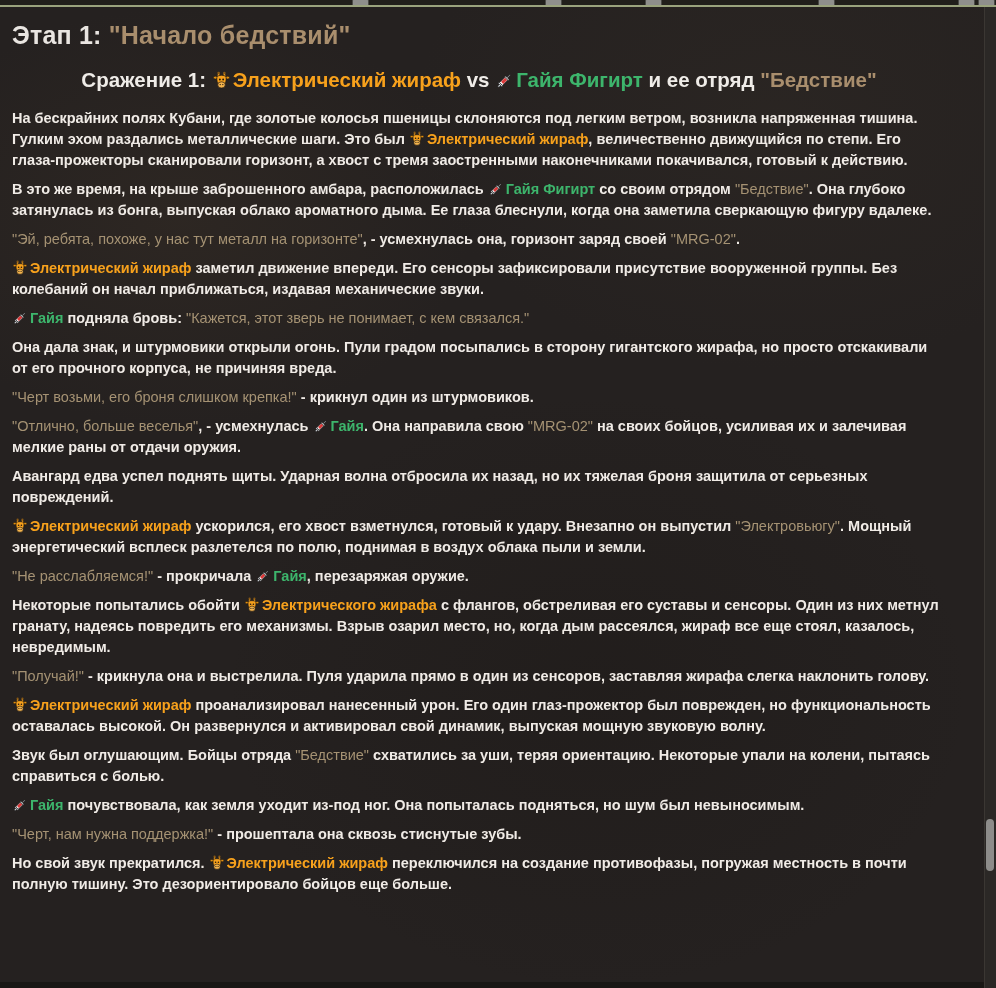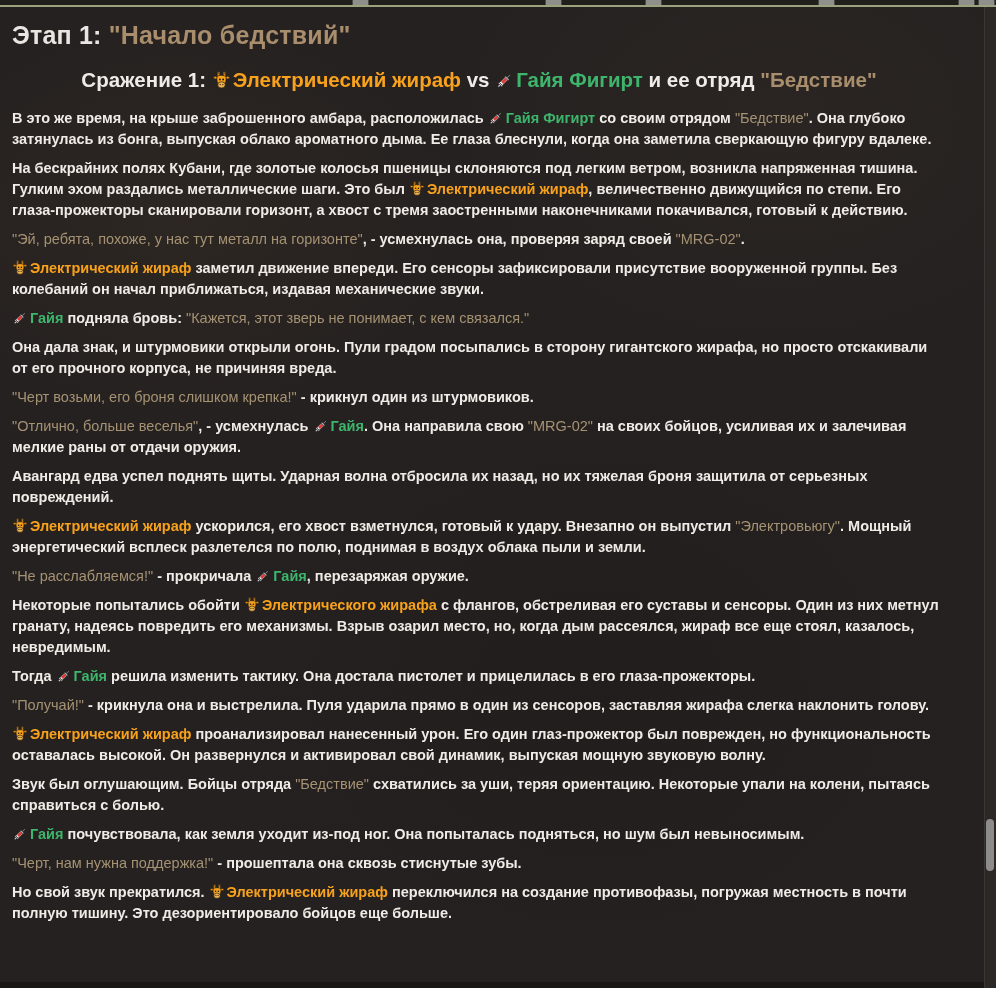--- a/index.html
+++ b/index.html
@@ -100,45 +100,45 @@
             <rect x="7.3" y="0.6" width="1.4" height="2.2" fill="#c9cdd2" stroke="#222" stroke-width="0.4"></rect>
             <rect x="5.9" y="2.7" width="4.2" height="1.1" fill="#eceff3" stroke="#222" stroke-width="0.5"></rect>
             <rect x="6.3" y="3.8" width="3.4" height="6.4" fill="#f5f7f9" stroke="#222" stroke-width="0.6"></rect>
             <rect x="6.7" y="5.2" width="2.6" height="4.7" fill="#dd3a3a"></rect>
             <rect x="5.9" y="10.2" width="4.2" height="1.1" fill="#eceff3" stroke="#222" stroke-width="0.5"></rect>
             <rect x="7.78" y="11.3" width="0.45" height="3.4" fill="#aeb4ba"></rect>
           </g>
         </svg></span><span class="green">Гайя Фигирт</span> <span>и ее отряд</span> <span class="tan">"Бедствие"</span></h2>
 
   <div class="story">
+      <p class="para"><span class="t-plain">На бескрайних полях Кубани, где золотые колосья пшеницы склоняются под легким ветром, возникла напряженная тишина. Гулким эхом раздались металлические шаги. Это был </span><span class="inline-icon"><svg viewBox="0 0 16 16" width="100%" height="100%">
+            <line x1="5.7" y1="2" x2="5.3" y2="4.6" stroke="#f7a11c" stroke-width="1.3"></line>
+            <line x1="10.3" y1="2" x2="10.7" y2="4.6" stroke="#f7a11c" stroke-width="1.3"></line>
+            <circle cx="5.6" cy="1.7" r="1.1" fill="#8a5a14"></circle>
+            <circle cx="10.4" cy="1.7" r="1.1" fill="#8a5a14"></circle>
+            <ellipse cx="2.9" cy="5.6" rx="1.7" ry="1.2" fill="#e08f10" stroke="#1d1712" stroke-width="0.5"></ellipse>
+            <ellipse cx="13.1" cy="5.6" rx="1.7" ry="1.2" fill="#e08f10" stroke="#1d1712" stroke-width="0.5"></ellipse>
+            <path d="M4.5 4.5 C5.3 3.4 10.7 3.4 11.5 4.5 C12.3 5.7 11.9 8.3 11.3 10.3 C10.6 12.9 5.4 12.9 4.7 10.3 C4.1 8.3 3.7 5.7 4.5 4.5 Z" fill="#f7a11c" stroke="#1d1712" stroke-width="0.6"></path>
+            <ellipse cx="8" cy="11.7" rx="3.2" ry="2.6" fill="#f4b44d" stroke="#1d1712" stroke-width="0.6"></ellipse>
+            <circle cx="6.6" cy="7.2" r="0.8" fill="#1d1712"></circle>
+            <circle cx="9.4" cy="7.2" r="0.8" fill="#1d1712"></circle>
+            <circle cx="6.9" cy="11.4" r="0.55" fill="#1d1712"></circle>
+            <circle cx="9.1" cy="11.4" r="0.55" fill="#1d1712"></circle>
+          </svg></span><span class="t-orange">Электрический жираф</span><span class="t-plain">, величественно движущийся по степи. Его глаза-прожекторы сканировали горизонт, а хвост с тремя заостренными наконечниками покачивался, готовый к действию.</span></p>
       <p class="para"><span class="t-plain">В это же время, на крыше заброшенного амбара, расположилась </span><span class="inline-icon"><svg viewBox="0 0 16 16" width="100%" height="100%">
             <g transform="rotate(-135 8 8)">
               <rect x="7.3" y="0.6" width="1.4" height="2.2" fill="#c9cdd2" stroke="#222" stroke-width="0.4"></rect>
               <rect x="5.9" y="2.7" width="4.2" height="1.1" fill="#eceff3" stroke="#222" stroke-width="0.5"></rect>
               <rect x="6.3" y="3.8" width="3.4" height="6.4" fill="#f5f7f9" stroke="#222" stroke-width="0.6"></rect>
               <rect x="6.7" y="5.2" width="2.6" height="4.7" fill="#dd3a3a"></rect>
               <rect x="5.9" y="10.2" width="4.2" height="1.1" fill="#eceff3" stroke="#222" stroke-width="0.5"></rect>
               <rect x="7.78" y="11.3" width="0.45" height="3.4" fill="#aeb4ba"></rect>
             </g>
           </svg></span><span class="t-green">Гайя Фигирт</span><span class="t-plain"> со своим отрядом </span><span class="t-quote">"Бедствие"</span><span class="t-plain">. Она глубоко затянулась из бонга, выпуская облако ароматного дыма. Ее глаза блеснули, когда она заметила сверкающую фигуру вдалеке.</span></p>
-      <p class="para"><span class="t-plain">На бескрайних полях Кубани, где золотые колосья пшеницы склоняются под легким ветром, возникла напряженная тишина. Гулким эхом раздались металлические шаги. Это был </span><span class="inline-icon"><svg viewBox="0 0 16 16" width="100%" height="100%">
-            <line x1="5.7" y1="2" x2="5.3" y2="4.6" stroke="#f7a11c" stroke-width="1.3"></line>
-            <line x1="10.3" y1="2" x2="10.7" y2="4.6" stroke="#f7a11c" stroke-width="1.3"></line>
-            <circle cx="5.6" cy="1.7" r="1.1" fill="#8a5a14"></circle>
-            <circle cx="10.4" cy="1.7" r="1.1" fill="#8a5a14"></circle>
-            <ellipse cx="2.9" cy="5.6" rx="1.7" ry="1.2" fill="#e08f10" stroke="#1d1712" stroke-width="0.5"></ellipse>
-            <ellipse cx="13.1" cy="5.6" rx="1.7" ry="1.2" fill="#e08f10" stroke="#1d1712" stroke-width="0.5"></ellipse>
-            <path d="M4.5 4.5 C5.3 3.4 10.7 3.4 11.5 4.5 C12.3 5.7 11.9 8.3 11.3 10.3 C10.6 12.9 5.4 12.9 4.7 10.3 C4.1 8.3 3.7 5.7 4.5 4.5 Z" fill="#f7a11c" stroke="#1d1712" stroke-width="0.6"></path>
-            <ellipse cx="8" cy="11.7" rx="3.2" ry="2.6" fill="#f4b44d" stroke="#1d1712" stroke-width="0.6"></ellipse>
-            <circle cx="6.6" cy="7.2" r="0.8" fill="#1d1712"></circle>
-            <circle cx="9.4" cy="7.2" r="0.8" fill="#1d1712"></circle>
-            <circle cx="6.9" cy="11.4" r="0.55" fill="#1d1712"></circle>
-            <circle cx="9.1" cy="11.4" r="0.55" fill="#1d1712"></circle>
-          </svg></span><span class="t-orange">Электрический жираф</span><span class="t-plain">, величественно движущийся по степи. Его глаза-прожекторы сканировали горизонт, а хвост с тремя заостренными наконечниками покачивался, готовый к действию.</span></p>
-      <p class="para"><span class="t-quote">"Эй, ребята, похоже, у нас тут металл на горизонте"</span><span class="t-plain">, - усмехнулась она, проверяя заряд своей </span><span class="t-quote">"MRG-02"</span><span class="t-plain">.</span></p>
+      <p class="para"><span class="t-quote">"Эй, ребята, похоже, у нас тут металл на горизонте"</span><span class="t-plain">, - усмехнулась она, горизонт заряд своей </span><span class="t-quote">"MRG-02"</span><span class="t-plain">.</span></p>
       <p class="para"><span class="inline-icon"><svg viewBox="0 0 16 16" width="100%" height="100%">
             <line x1="5.7" y1="2" x2="5.3" y2="4.6" stroke="#f7a11c" stroke-width="1.3"></line>
             <line x1="10.3" y1="2" x2="10.7" y2="4.6" stroke="#f7a11c" stroke-width="1.3"></line>
             <circle cx="5.6" cy="1.7" r="1.1" fill="#8a5a14"></circle>
             <circle cx="10.4" cy="1.7" r="1.1" fill="#8a5a14"></circle>
             <ellipse cx="2.9" cy="5.6" rx="1.7" ry="1.2" fill="#e08f10" stroke="#1d1712" stroke-width="0.5"></ellipse>
             <ellipse cx="13.1" cy="5.6" rx="1.7" ry="1.2" fill="#e08f10" stroke="#1d1712" stroke-width="0.5"></ellipse>
             <path d="M4.5 4.5 C5.3 3.4 10.7 3.4 11.5 4.5 C12.3 5.7 11.9 8.3 11.3 10.3 C10.6 12.9 5.4 12.9 4.7 10.3 C4.1 8.3 3.7 5.7 4.5 4.5 Z" fill="#f7a11c" stroke="#1d1712" stroke-width="0.6"></path>
             <ellipse cx="8" cy="11.7" rx="3.2" ry="2.6" fill="#f4b44d" stroke="#1d1712" stroke-width="0.6"></ellipse>
             <circle cx="6.6" cy="7.2" r="0.8" fill="#1d1712"></circle>
@@ -200,30 +200,20 @@
             <circle cx="10.4" cy="1.7" r="1.1" fill="#8a5a14"></circle>
             <ellipse cx="2.9" cy="5.6" rx="1.7" ry="1.2" fill="#e08f10" stroke="#1d1712" stroke-width="0.5"></ellipse>
             <ellipse cx="13.1" cy="5.6" rx="1.7" ry="1.2" fill="#e08f10" stroke="#1d1712" stroke-width="0.5"></ellipse>
             <path d="M4.5 4.5 C5.3 3.4 10.7 3.4 11.5 4.5 C12.3 5.7 11.9 8.3 11.3 10.3 C10.6 12.9 5.4 12.9 4.7 10.3 C4.1 8.3 3.7 5.7 4.5 4.5 Z" fill="#f7a11c" stroke="#1d1712" stroke-width="0.6"></path>
             <ellipse cx="8" cy="11.7" rx="3.2" ry="2.6" fill="#f4b44d" stroke="#1d1712" stroke-width="0.6"></ellipse>
             <circle cx="6.6" cy="7.2" r="0.8" fill="#1d1712"></circle>
             <circle cx="9.4" cy="7.2" r="0.8" fill="#1d1712"></circle>
             <circle cx="6.9" cy="11.4" r="0.55" fill="#1d1712"></circle>
             <circle cx="9.1" cy="11.4" r="0.55" fill="#1d1712"></circle>
           </svg></span><span class="t-orange">Электрического жирафа</span><span class="t-plain"> с флангов, обстреливая его суставы и сенсоры. Один из них метнул гранату, надеясь повредить его механизмы. Взрыв озарил место, но, когда дым рассеялся, жираф все еще стоял, казалось, невредимым.</span></p>
-      <p class="para"><span class="t-plain">Тогда </span><span class="inline-icon"><svg viewBox="0 0 16 16" width="100%" height="100%">
-            <g transform="rotate(-135 8 8)">
-              <rect x="7.3" y="0.6" width="1.4" height="2.2" fill="#c9cdd2" stroke="#222" stroke-width="0.4"></rect>
-              <rect x="5.9" y="2.7" width="4.2" height="1.1" fill="#eceff3" stroke="#222" stroke-width="0.5"></rect>
-              <rect x="6.3" y="3.8" width="3.4" height="6.4" fill="#f5f7f9" stroke="#222" stroke-width="0.6"></rect>
-              <rect x="6.7" y="5.2" width="2.6" height="4.7" fill="#dd3a3a"></rect>
-              <rect x="5.9" y="10.2" width="4.2" height="1.1" fill="#eceff3" stroke="#222" stroke-width="0.5"></rect>
-              <rect x="7.78" y="11.3" width="0.45" height="3.4" fill="#aeb4ba"></rect>
-            </g>
-          </svg></span><span class="t-green">Гайя</span><span class="t-plain"> решила изменить тактику. Она достала пистолет и прицелилась в его глаза-прожекторы.</span></p>
       <p class="para"><span class="t-quote">"Получай!"</span><span class="t-plain"> - крикнула она и выстрелила. Пуля ударила прямо в один из сенсоров, заставляя жирафа слегка наклонить голову.</span></p>
       <p class="para"><span class="inline-icon"><svg viewBox="0 0 16 16" width="100%" height="100%">
             <line x1="5.7" y1="2" x2="5.3" y2="4.6" stroke="#f7a11c" stroke-width="1.3"></line>
             <line x1="10.3" y1="2" x2="10.7" y2="4.6" stroke="#f7a11c" stroke-width="1.3"></line>
             <circle cx="5.6" cy="1.7" r="1.1" fill="#8a5a14"></circle>
             <circle cx="10.4" cy="1.7" r="1.1" fill="#8a5a14"></circle>
             <ellipse cx="2.9" cy="5.6" rx="1.7" ry="1.2" fill="#e08f10" stroke="#1d1712" stroke-width="0.5"></ellipse>
             <ellipse cx="13.1" cy="5.6" rx="1.7" ry="1.2" fill="#e08f10" stroke="#1d1712" stroke-width="0.5"></ellipse>
             <path d="M4.5 4.5 C5.3 3.4 10.7 3.4 11.5 4.5 C12.3 5.7 11.9 8.3 11.3 10.3 C10.6 12.9 5.4 12.9 4.7 10.3 C4.1 8.3 3.7 5.7 4.5 4.5 Z" fill="#f7a11c" stroke="#1d1712" stroke-width="0.6"></path>
             <ellipse cx="8" cy="11.7" rx="3.2" ry="2.6" fill="#f4b44d" stroke="#1d1712" stroke-width="0.6"></ellipse>

